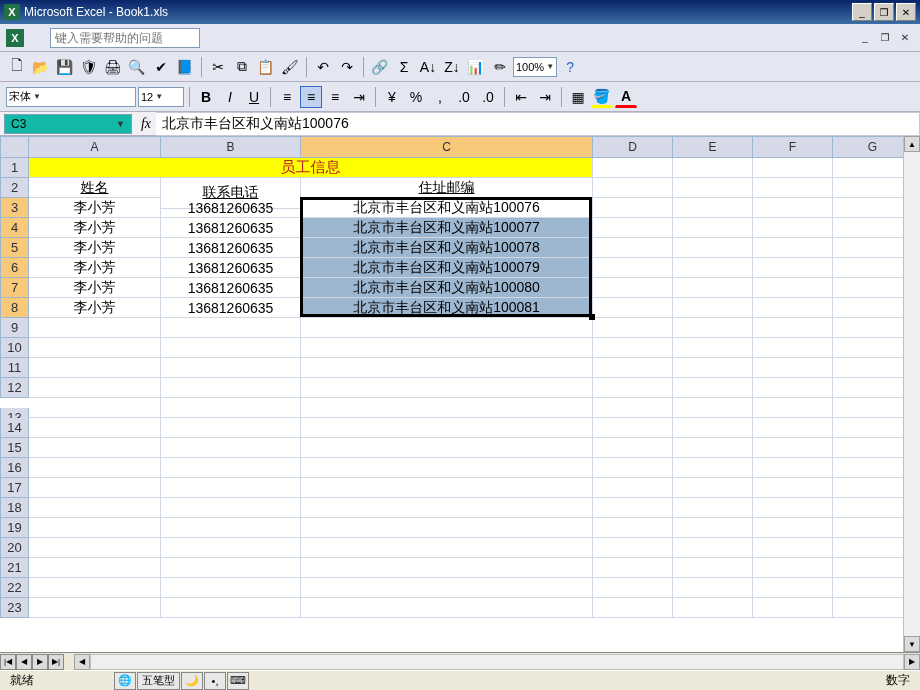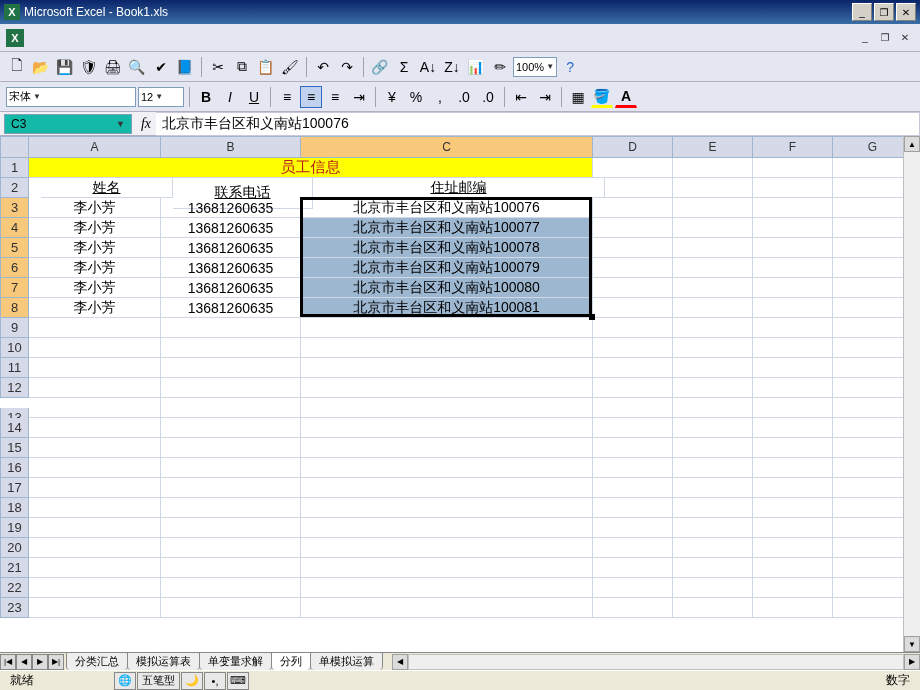--- a/index.html
+++ b/index.html
@@ -29,21 +29,21 @@
   .fx-btn { width: 20px; display: flex; justify-content:center; font-style: italic; font-family: "Times New Roman", serif; font-size: 14px; }
   .formula-input { flex: 1; padding: 2px 6px; background: #fff; border: 1px solid #c8c8d8; border-left: none; font-size: 14px; }
   .sheet-area { position: absolute; top: 136px; bottom: 38px; left: 0; right: 0; background: #fff; display: flex; }
   .corner { width: 29px; height: 22px; background: #d6d9e8; border: 1px solid #9eb6ce; }
   .colh { height: 22px; background: #d6d9e8; border: 1px solid #9eb6ce; border-left: none; display:flex; align-items:center; justify-content:center; font-size: 12px; color:#333; }
   .colh.sel { background: #f9c97b; }
   .rowh { width: 29px; background: #d6d9e8; border: 1px solid #9eb6ce; border-top: none; display:flex; align-items:center; justify-content:center; font-size: 13px; color:#333; }
   .rowh.sel { background: #f9c97b; }
   .cell { position: absolute; border-right: 1px solid #d0d7e5; border-bottom: 1px solid #d0d7e5; display:flex; align-items:center; justify-content:center; font-size: 14px; padding: 0 2px; overflow:hidden; white-space: nowrap;}
   .cell.yellow { background: #ffff00; color: #b91c1c; font-size: 15px; }
-  .cell.head2 { text-decoration: underline; font-size: 14px; margin-left: 12px; }
+  .cell.head2 { text-decoration: underline; font-size: 14px; }
   .cell.selected { background: #9db7d1; }
   .sel-border { position: absolute; border: 3px solid #000; pointer-events: none; }
   .sel-handle { position:absolute; width:6px; height:6px; background:#000; }
   .vscroll { position: absolute; right: 0; top: 136px; bottom: 38px; width: 17px; background: #efefef; border-left: 1px solid #c0c0c0; display:flex; flex-direction:column; align-items:center; }
   .vscroll .sbtn, .hscroll .sbtn { width:16px; height:16px; background:#dcdcdc; border:1px solid #a0a0a0; display:flex; align-items:center; justify-content:center; font-size:8px;}
   .vscroll .track { flex:1; background:#efefef;}
   .tabsbar { position: absolute; left:0; right:0; bottom: 20px; height: 18px; background: #ece9d8; display:flex; align-items:center; border-top:1px solid #888;}
   .tab-nav { display:flex; }
   .tab-nav .sbtn{ width:16px; height:16px; background:#dcdcdc; border:1px solid #888; font-size:8px; display:flex;align-items:center;justify-content:center;}
   .tabs { display:flex; align-items:flex-end; border-bottom:1px solid #888; margin-left:2px;}
@@ -65,20 +65,23 @@
   <div class="title-text">Microsoft Excel - Book1.xls</div>
   <div class="winbtns">
     <div class="winbtn">_</div>
     <div class="winbtn">❐</div>
     <div class="winbtn">✕</div>
   </div>
 </div>
 
 <div class="menubar">
   <div class="excel-x2">X</div>
+  <div class="help-input">
+    <input placeholder="键入需要帮助的问题" style="">
+  </div>
   <div class="inner-winbtns">
     <div class="inner-wb">_</div>
     <div class="inner-wb">❐</div>
     <div class="inner-wb">✕</div>
   </div>
 </div>
 
 <div class="toolbar">
   <div class="tb-btn">🗋</div>
   <div class="tb-btn">📂</div>
@@ -363,27 +366,20 @@
   <div class="sbtn">▼</div>
 </div>
 
 <div class="tabsbar">
   <div class="tab-nav">
     <div class="sbtn">|◀</div>
     <div class="sbtn">◀</div>
     <div class="sbtn">▶</div>
     <div class="sbtn">▶|</div>
   </div>
-  <div class="tabs" id="tabs">
-      <div class="tab">分类汇总</div>
-      <div class="tab">模拟运算表</div>
-      <div class="tab">单变量求解</div>
-      <div class="tab active">分列</div>
-      <div class="tab">单模拟运算</div>
-    </div>
   <div class="hscroll">
     <div class="sbtn">◀</div>
     <div class="htrack"></div>
     <div class="sbtn">▶</div>
   </div>
 </div>
 
 <div class="status">
   <span>就绪</span>
   <div class="ime">

